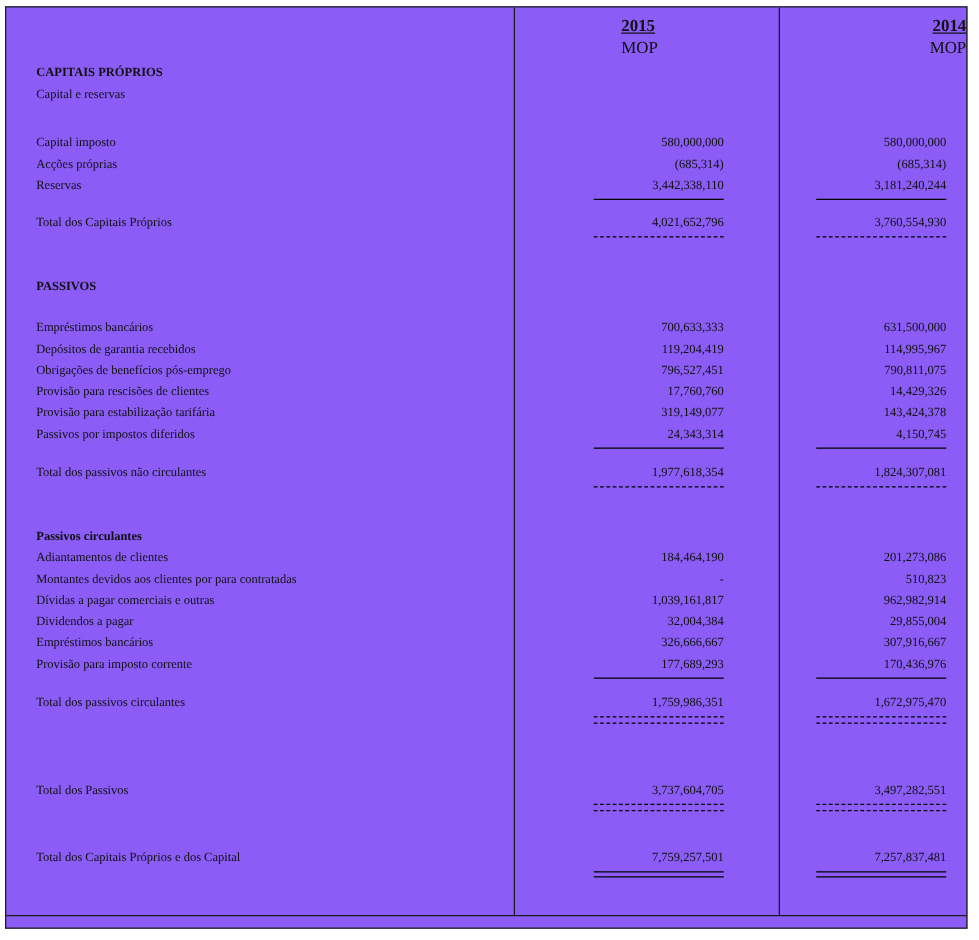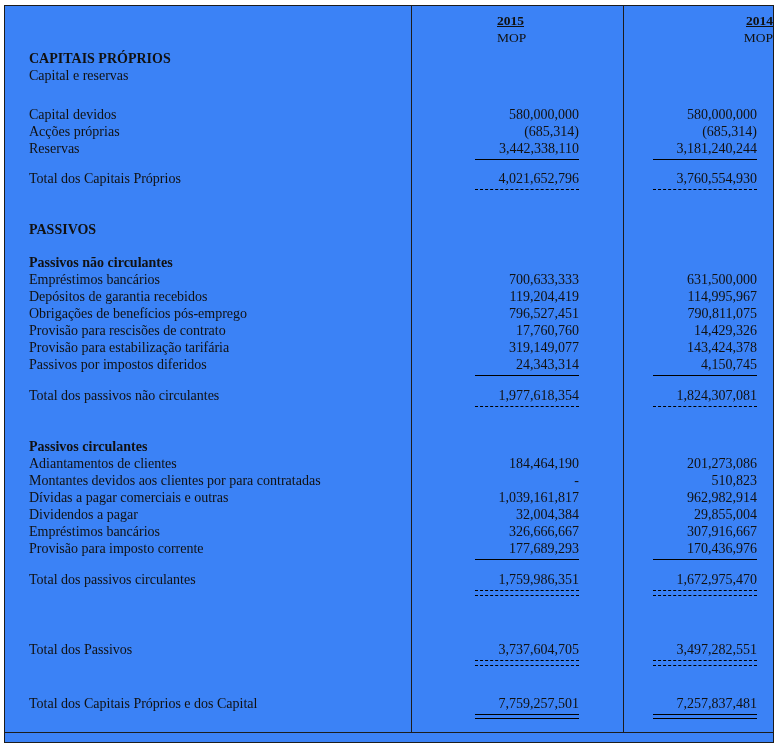--- a/index.html
+++ b/index.html
@@ -17,21 +17,21 @@
     overflow: hidden;
   }
   .frame {
     position: absolute;
     left: 4px;
     top: 5px;
     width: 770px;
     height: 738px;
     border: 1.5px solid #1c1c1c;
     box-sizing: border-box;
-    background: #3b82f6;
+    background: #8b5cf6;
   }
   .vline {
     position: absolute;
     top: 0;
     width: 0;
     height: 726px;
     border-left: 1.5px solid #1c1c1c;
   }
   .vline.v1 { left: 406px; }
   .vline.v2 { left: 618px; }
@@ -52,21 +52,21 @@
   .header-row.years { margin-top: 6px; font-weight: bold; }
   .hc-lbl { width: 406px; box-sizing: border-box; }
   .hc-1 { width: 212px; box-sizing: border-box; padding-left: 86px; }
   .hc-2 { flex: 1; box-sizing: border-box; padding-left: 50px; text-align: right; }
   .year-label { text-decoration: underline; }
   .rows { margin-top: 4px; }
   .row {
     display: flex;
     height: 17px;
     line-height: 17px;
-    font-size: 14px;
+    font-size: 10px;
   }
   .row.rule { height: auto; padding: 2px 0 3px 0; }
   .cell { box-sizing: border-box; }
   .cell.lbl { width: 406px; padding-left: 24px; white-space: nowrap; overflow: hidden; }
   .cell.val { text-align: right; white-space: nowrap; }
   .cell.v1 { width: 212px; padding-right: 44px; }
   .cell.v2 { flex: 1; padding-right: 16px; }
   .row.section .lbl { font-weight: bold; }
   .row.total { font-weight: normal; }
   .spacer { width: 100%; }
@@ -120,21 +120,21 @@
           <div class="cell val v1"></div>
           <div class="cell val v2"></div>
         </div>
         <div class="row text">
           <div class="cell lbl">Capital e reservas</div>
           <div class="cell val v1"></div>
           <div class="cell val v2"></div>
         </div>
         <div class="spacer" style="height: 22px;"></div>
         <div class="row item">
-          <div class="cell lbl">Capital devidos</div>
+          <div class="cell lbl">Capital imposto</div>
           <div class="cell val v1">580,000,000</div>
           <div class="cell val v2">580,000,000</div>
         </div>
         <div class="row item">
           <div class="cell lbl">Acções próprias</div>
           <div class="cell val v1">(685,314)</div>
           <div class="cell val v2">(685,314)</div>
         </div>
         <div class="row item">
           <div class="cell lbl">Reservas</div>
@@ -165,42 +165,37 @@
             <div class="rule-line dashed"></div>
           </div>
         </div>
         <div class="spacer" style="height: 28px;"></div>
         <div class="row section">
           <div class="cell lbl">PASSIVOS</div>
           <div class="cell val v1"></div>
           <div class="cell val v2"></div>
         </div>
         <div class="spacer" style="height: 16px;"></div>
-        <div class="row section">
-          <div class="cell lbl">Passivos não circulantes</div>
-          <div class="cell val v1"></div>
-          <div class="cell val v2"></div>
-        </div>
         <div class="row item">
           <div class="cell lbl">Empréstimos bancários</div>
           <div class="cell val v1">700,633,333</div>
           <div class="cell val v2">631,500,000</div>
         </div>
         <div class="row item">
           <div class="cell lbl">Depósitos de garantia recebidos</div>
           <div class="cell val v1">119,204,419</div>
           <div class="cell val v2">114,995,967</div>
         </div>
         <div class="row item">
           <div class="cell lbl">Obrigações de benefícios pós-emprego</div>
           <div class="cell val v1">796,527,451</div>
           <div class="cell val v2">790,811,075</div>
         </div>
         <div class="row item">
-          <div class="cell lbl">Provisão para rescisões de contrato</div>
+          <div class="cell lbl">Provisão para rescisões de clientes</div>
           <div class="cell val v1">17,760,760</div>
           <div class="cell val v2">14,429,326</div>
         </div>
         <div class="row item">
           <div class="cell lbl">Provisão para estabilização tarifária</div>
           <div class="cell val v1">319,149,077</div>
           <div class="cell val v2">143,424,378</div>
         </div>
         <div class="row item">
           <div class="cell lbl">Passivos por impostos diferidos</div>

